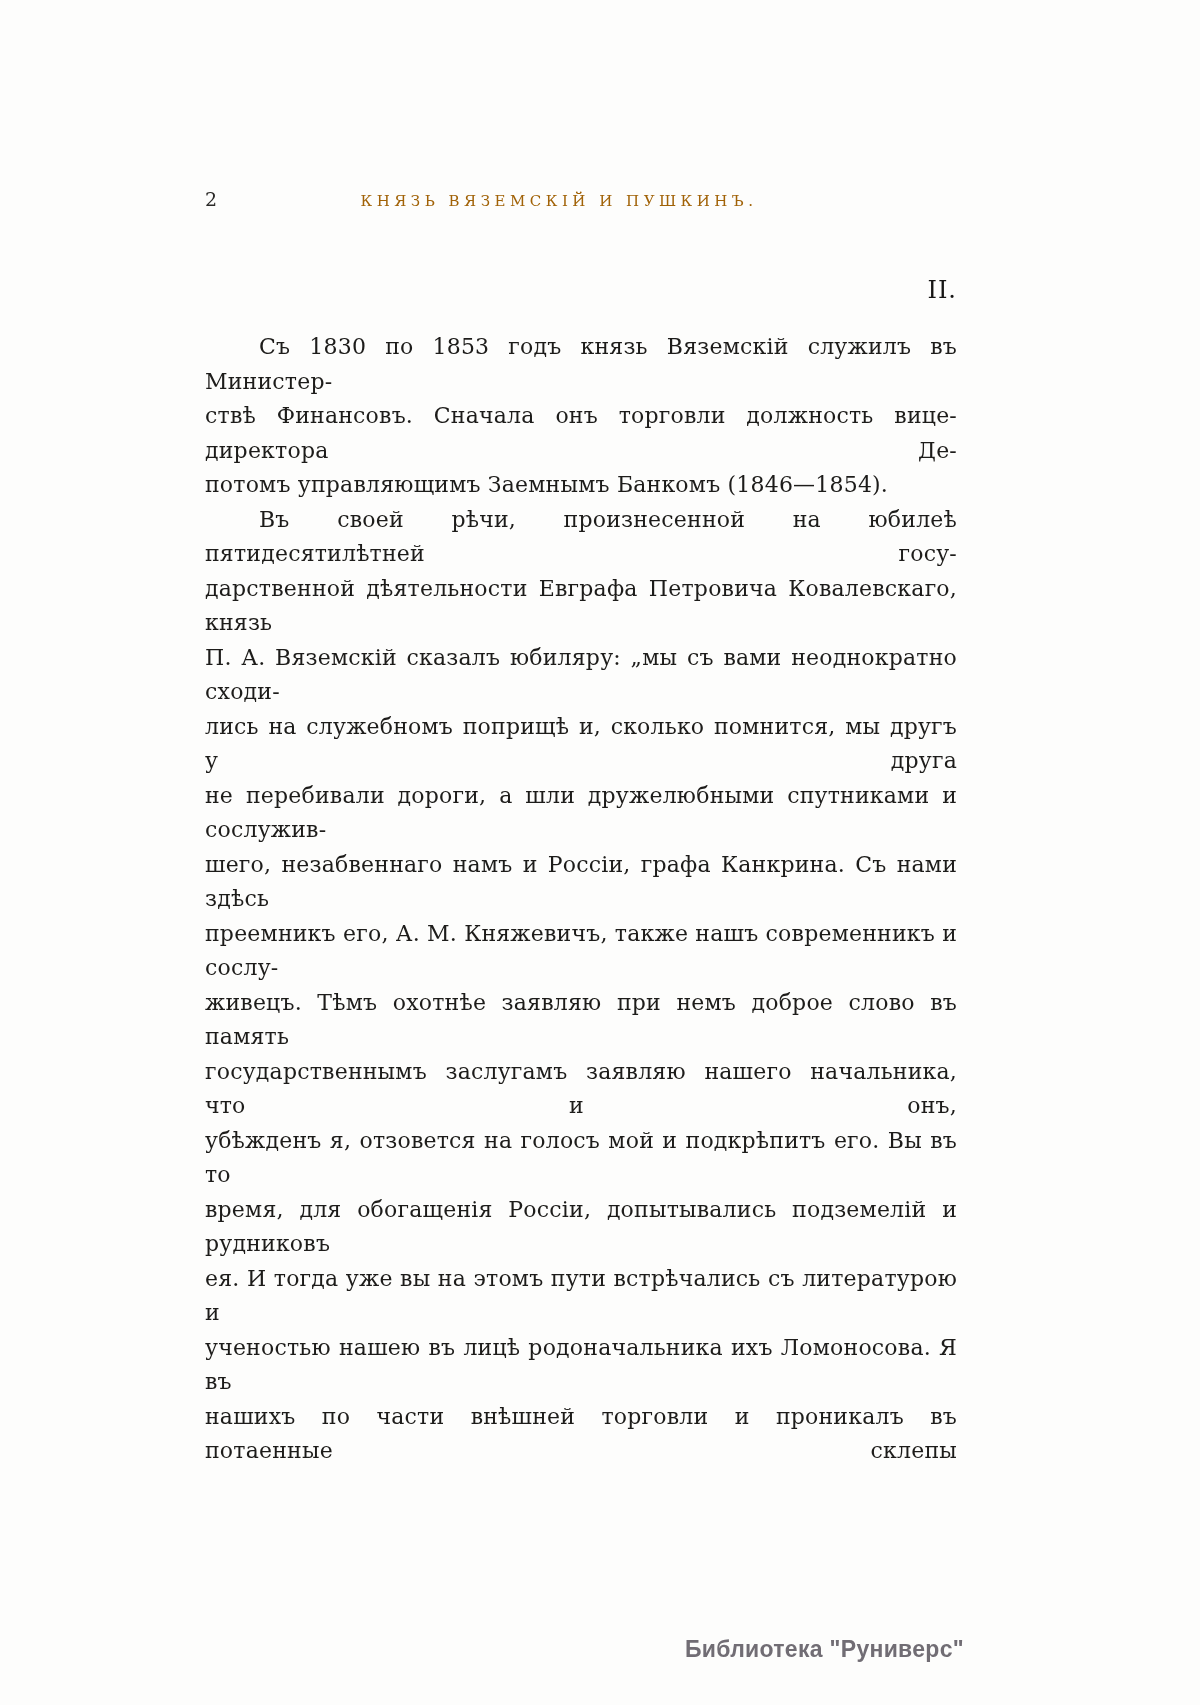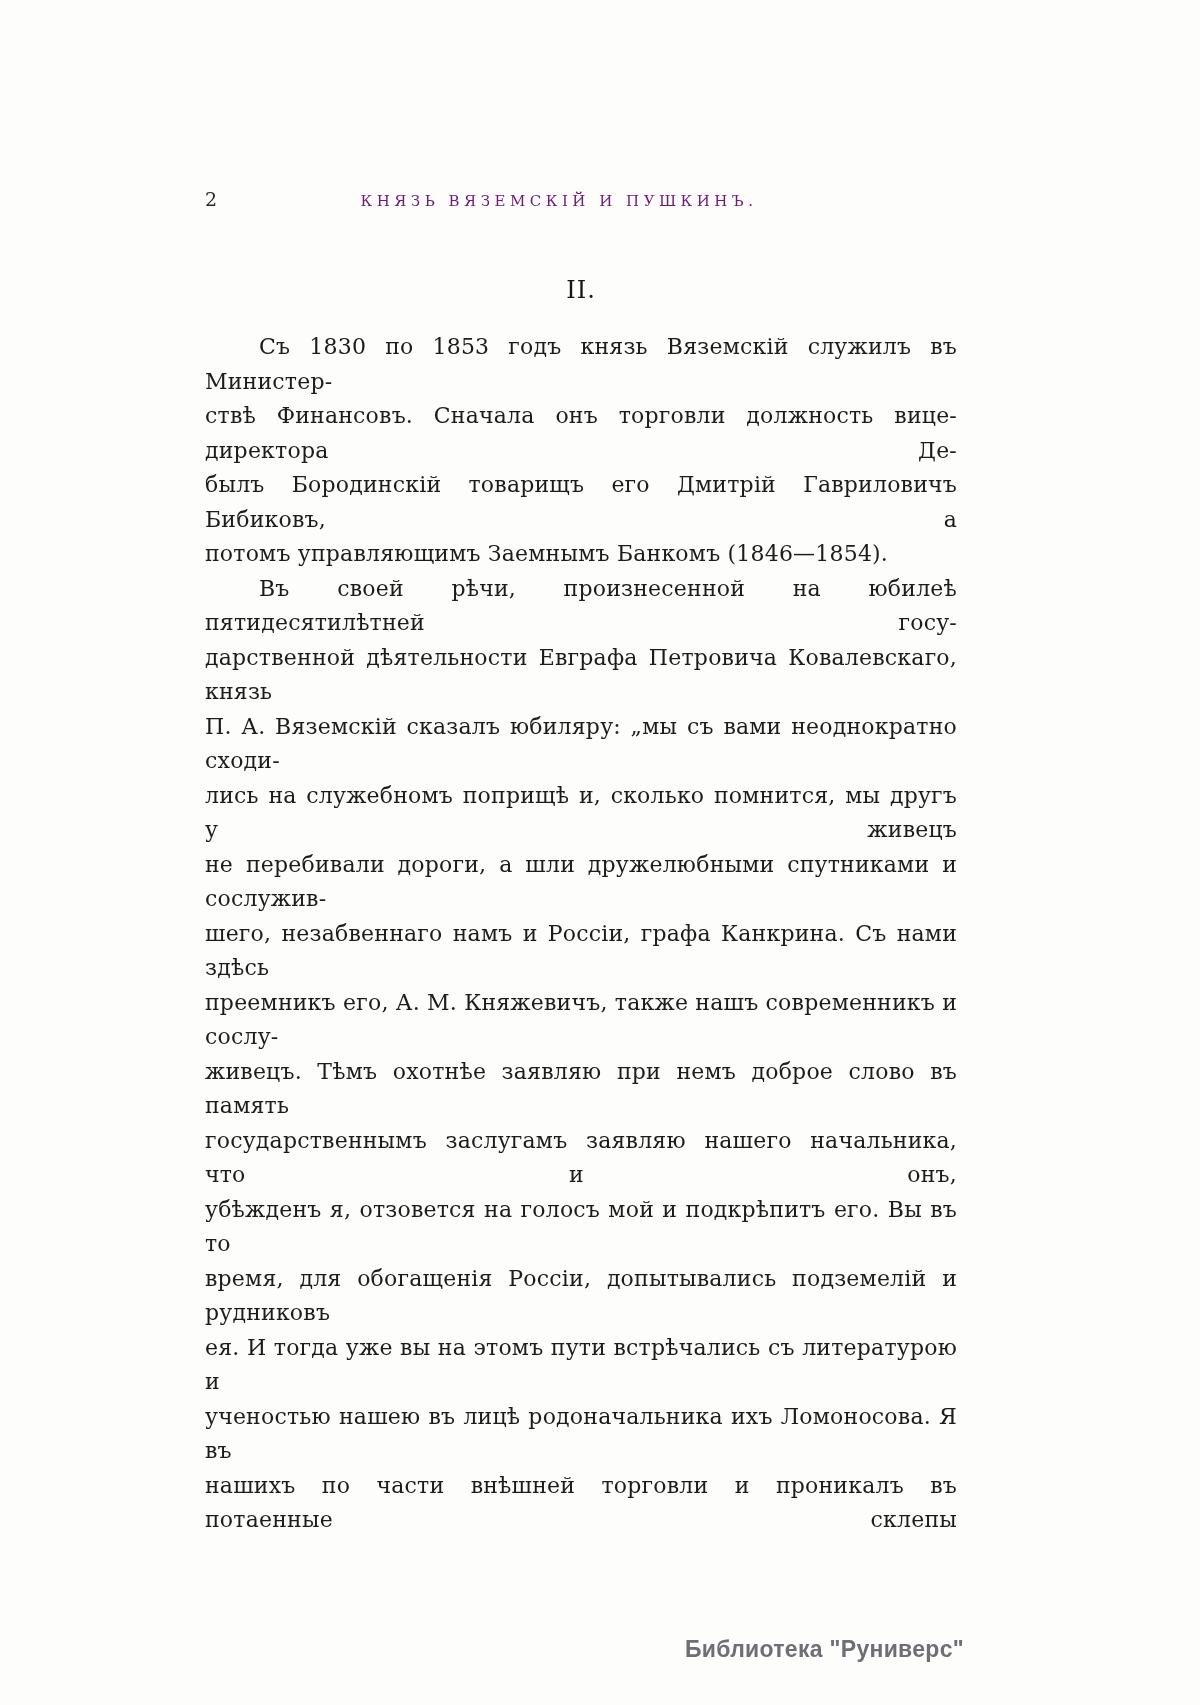--- a/index.html
+++ b/index.html
@@ -28,21 +28,21 @@
   .page-number {
     font-size: 19px;
     color: #2b2a28;
     flex: 0 0 auto;
   }
   .running-title {
     flex: 1 1 auto;
     text-align: center;
     font-size: 15px;
     letter-spacing: 4.5px;
-    color: #701a75;
+    color: #a16207;
     transform: translateX(-28px);
   }
   .section-heading {
     top: 276px;
     text-align: center;
     font-size: 24px;
     letter-spacing: 1px;
     color: #161514;
   }
   .text-body {
@@ -74,34 +74,33 @@
 </head>
 <body>
 
 <div class="page">
 
   <div class="text-column running-header" style="position:absolute;">
     <span class="page-number">2</span>
     <span class="running-title">КНЯЗЬ ВЯЗЕМСКІЙ И ПУШКИНЪ.</span>
   </div>
 
-  <div class="text-column section-heading" style="position:absolute;">II.</div>
+  <div class="text-column section-heading" style="position:absolute;text-align:right;">II.</div>
 
   <div class="text-column text-body" style="position:absolute;">
       <div class="paragraph">
         <div class="line indent"><span>Съ 1830 по 1853 годъ князь Вяземскій служилъ въ Министер-</span></div>
         <div class="line"><span>ствѣ Финансовъ. Сначала онъ торговли должность вице-директора Де-</span></div>
-        <div class="line"><span>былъ Бородинскій товарищъ его Дмитрій Гавриловичъ Бибиковъ, а</span></div>
         <div class="line end"><span>потомъ управляющимъ Заемнымъ Банкомъ (1846—1854).</span></div>
       </div>
       <div class="paragraph">
         <div class="line indent"><span>Въ своей рѣчи, произнесенной на юбилеѣ пятидесятилѣтней госу-</span></div>
         <div class="line"><span>дарственной дѣятельности Евграфа Петровича Ковалевскаго, князь</span></div>
         <div class="line"><span>П. А. Вяземскій сказалъ юбиляру: „мы съ вами неоднократно сходи-</span></div>
-        <div class="line"><span>лись на служебномъ поприщѣ и, сколько помнится, мы другъ у живецъ</span></div>
+        <div class="line"><span>лись на служебномъ поприщѣ и, сколько помнится, мы другъ у друга</span></div>
         <div class="line"><span>не перебивали дороги, а шли дружелюбными спутниками и сослужив-</span></div>
         <div class="line"><span>шего, незабвеннаго намъ и Россіи, графа Канкрина. Съ нами здѣсь</span></div>
         <div class="line"><span>преемникъ его, А. М. Княжевичъ, также нашъ современникъ и сослу-</span></div>
         <div class="line"><span>живецъ. Тѣмъ охотнѣе заявляю при немъ доброе слово въ память</span></div>
         <div class="line"><span>государственнымъ заслугамъ заявляю нашего начальника, что и онъ,</span></div>
         <div class="line"><span>убѣжденъ я, отзовется на голосъ мой и подкрѣпитъ его. Вы въ то</span></div>
         <div class="line"><span>время, для обогащенія Россіи, допытывались подземелій и рудниковъ</span></div>
         <div class="line"><span>ея. И тогда уже вы на этомъ пути встрѣчались съ литературою и</span></div>
         <div class="line"><span>ученостью нашею въ лицѣ родоначальника ихъ Ломоносова. Я въ</span></div>
         <div class="line"><span>нашихъ по части внѣшней торговли и проникалъ въ потаенные склепы</span></div>

